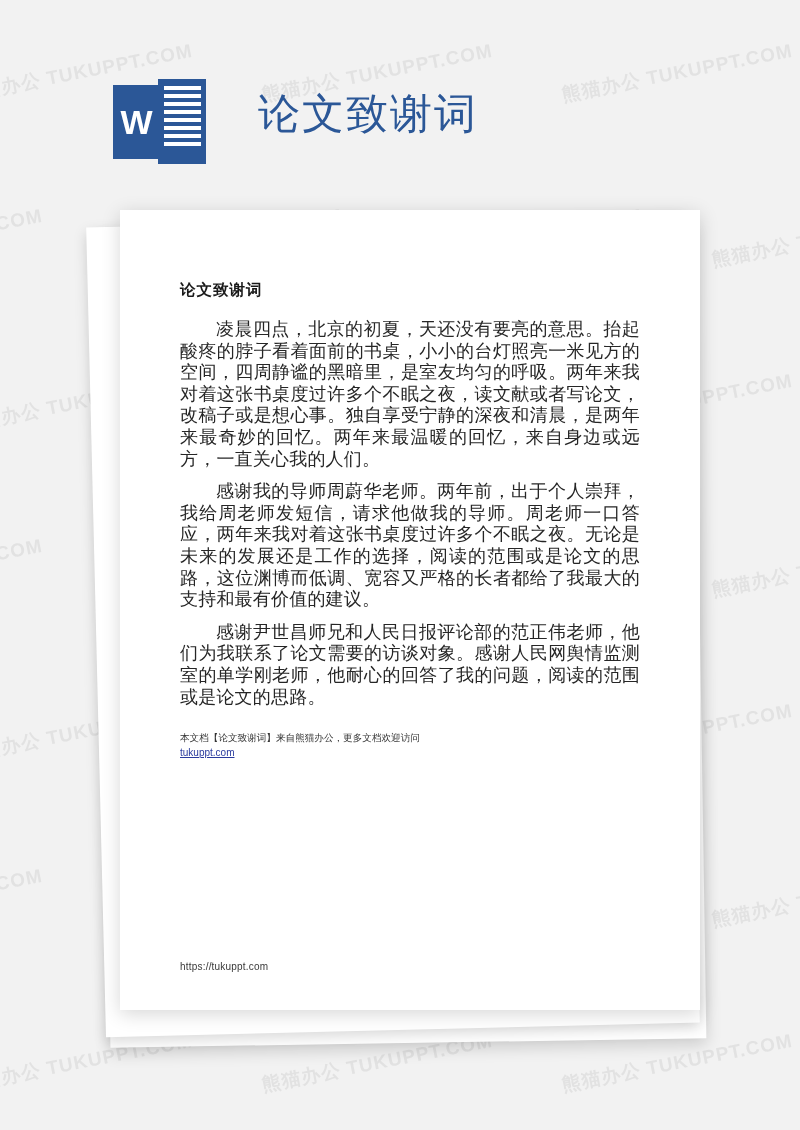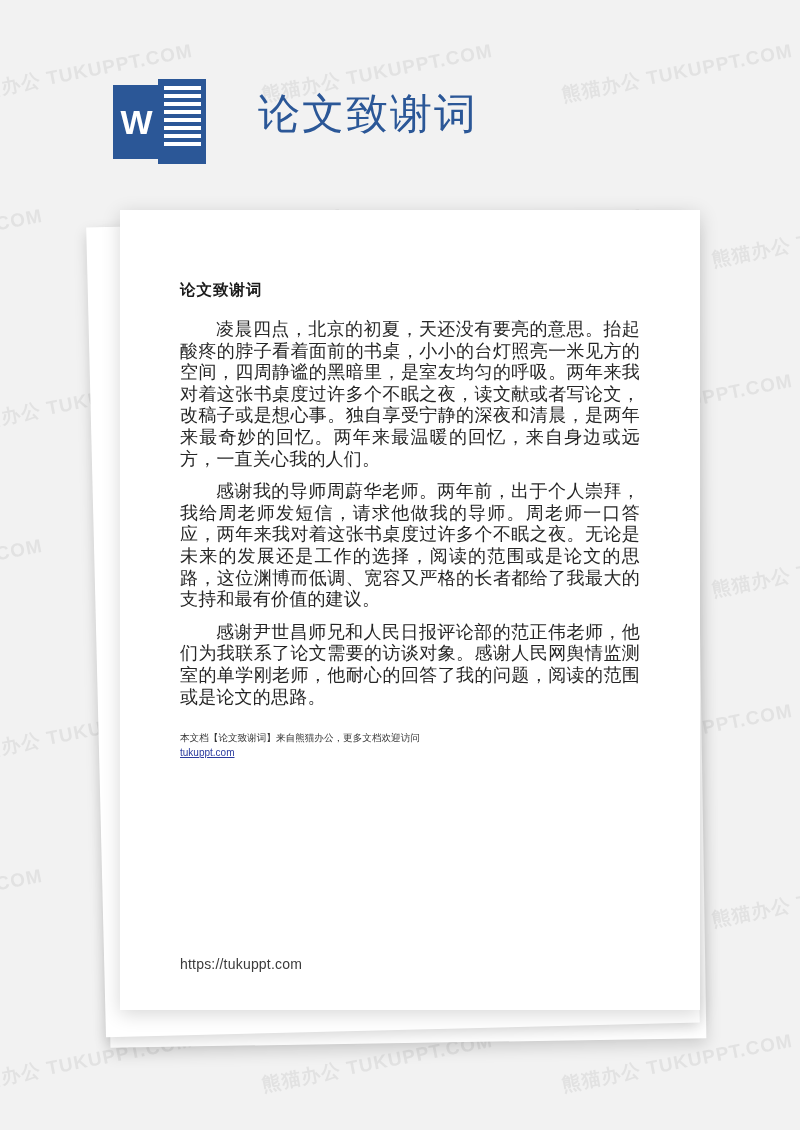--- a/index.html
+++ b/index.html
@@ -178,21 +178,21 @@
     display: inline-block;
     color: #2a3b9e;
     text-decoration: underline;
     font-size: 10px;
   }
   #footer-url {
     position: absolute;
     left: 60px;
     bottom: 38px;
     font-family: "Liberation Sans", "DejaVu Sans", sans-serif;
-    font-size: 14px;
+    font-size: 10px;
     color: #3a3a3a;
     letter-spacing: 0.2px;
   }
 </style>
 </head>
 <body>
 
 <div id="page-stack">
   <div class="sheet" id="sheet-back-2"></div>
   <div class="sheet" id="sheet-back-1"></div>

